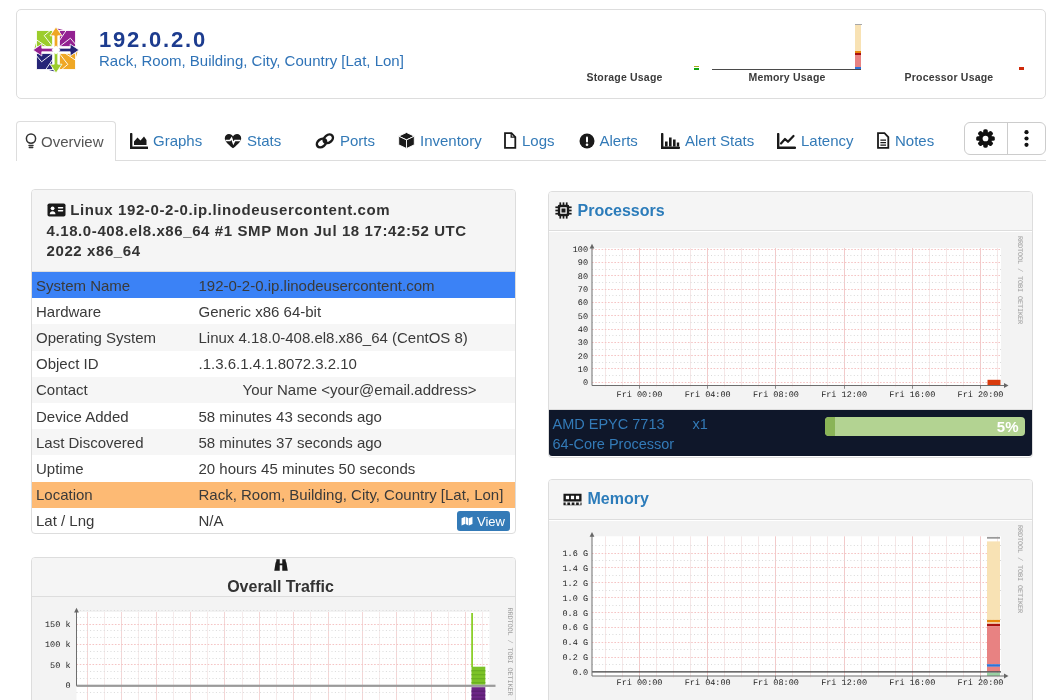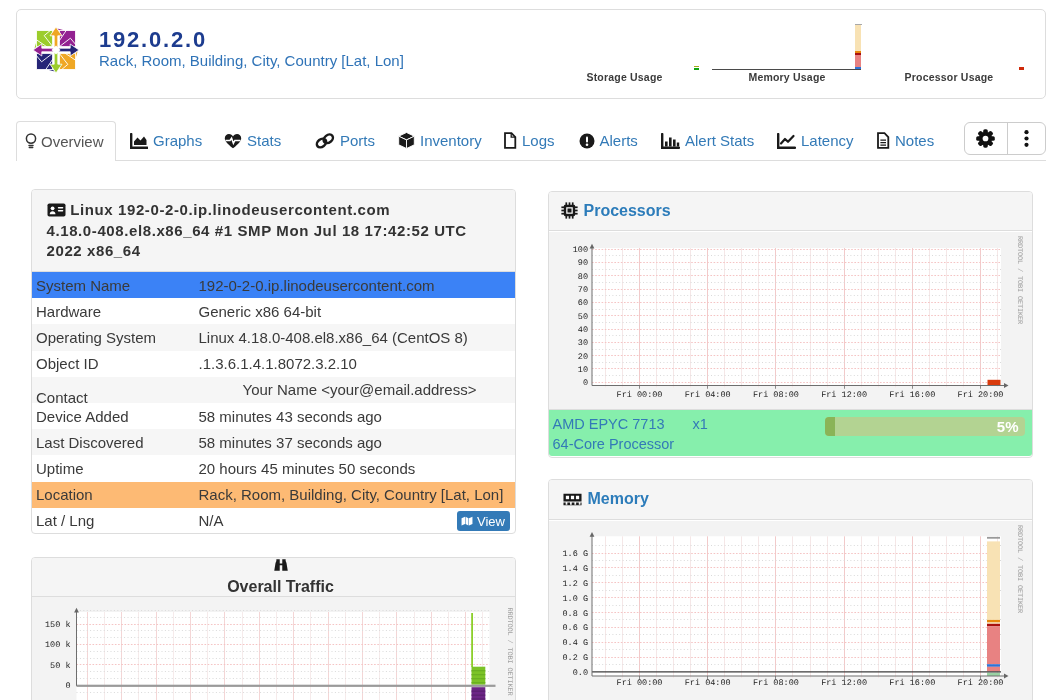--- a/index.html
+++ b/index.html
@@ -197,21 +197,21 @@
   </div>
 <div class="abs" style="left:31.5px;top:324.4px;width:483px;height:26.2px;background:#f6f6f6;font-size:15px;color:#3a3a3a;">
     <span class="abs" style="left:4.5px;top:4.5px;">Operating System</span>
     <span class="abs" style="left:167px;top:4.5px;">Linux 4.18.0-408.el8.x86_64 (CentOS 8)</span>
   </div>
 <div class="abs" style="left:31.5px;top:350.6px;width:483px;height:26.2px;font-size:15px;color:#3a3a3a;">
     <span class="abs" style="left:4.5px;top:4.5px;">Object ID</span>
     <span class="abs" style="left:167px;top:4.5px;">.1.3.6.1.4.1.8072.3.2.10</span>
   </div>
 <div class="abs" style="left:31.5px;top:376.8px;width:483px;height:26.2px;background:#f6f6f6;font-size:15px;color:#3a3a3a;">
-    <span class="abs" style="left:4.5px;top:4.5px;margin-top:8px;">Contact</span>
+    <span class="abs" style="left:4.5px;top:4.5px;">Contact</span>
     <span class="abs" style="left:167px;top:4.5px;margin-left:44px;">Your Name &lt;your@email.address&gt;</span>
   </div>
 <div class="abs" style="left:31.5px;top:403.0px;width:483px;height:26.2px;font-size:15px;color:#3a3a3a;">
     <span class="abs" style="left:4.5px;top:4.5px;">Device Added</span>
     <span class="abs" style="left:167px;top:4.5px;">58 minutes 43 seconds ago</span>
   </div>
 <div class="abs" style="left:31.5px;top:429.2px;width:483px;height:26.2px;background:#f6f6f6;font-size:15px;color:#3a3a3a;">
     <span class="abs" style="left:4.5px;top:4.5px;">Last Discovered</span>
     <span class="abs" style="left:167px;top:4.5px;">58 minutes 37 seconds ago</span>
   </div>
@@ -288,21 +288,21 @@
     <rect x="44.5" y="87.7" width="419.0" height="2.2" fill="#9a9a9a"></rect>
     <line x1="44.5" y1="14" x2="44.5" y2="88.8" stroke="#6e6e6e" stroke-width="1"></line>
     <polygon points="42.1,15.5 46.9,15.5 44.5,10.8" fill="#666"></polygon>
     <text x="38.5" y="30.0" font-family="Liberation Mono,monospace" font-size="8.5" fill="#222" text-rendering="geometricPrecision" text-anchor="end">150 k</text>
     <text x="38.5" y="50.4" font-family="Liberation Mono,monospace" font-size="8.5" fill="#222" text-rendering="geometricPrecision" text-anchor="end">100 k</text>
     <text x="38.5" y="70.8" font-family="Liberation Mono,monospace" font-size="8.5" fill="#222" text-rendering="geometricPrecision" text-anchor="end">50 k</text>
     <text x="38.5" y="91.2" font-family="Liberation Mono,monospace" font-size="8.5" fill="#222" text-rendering="geometricPrecision" text-anchor="end">0</text>
     <text transform="translate(476,10.5) rotate(90)" font-family="Liberation Mono,monospace" font-size="7" fill="#a0a0a0" text-rendering="geometricPrecision" letter-spacing="-0.2">RRDTOOL / TOBI OETIKER</text>
   </svg>
 <div class="card" style="left:547.5px;top:190.5px;width:485px;height:267px;"></div>
-<div class="abs chead" style="left:548.5px;top:191.5px;width:483px;height:39px;display:flex;align-items:center;padding-left:12px;gap:6px;">
+<div class="abs chead" style="left:548.5px;top:191.5px;width:483px;height:39px;display:flex;align-items:center;padding-left:6px;gap:6px;">
 <svg width="17" height="17" viewBox="0 0 18 18">
       <g fill="#1a1a1a">
         <rect x="3" y="3" width="12" height="12" rx="1.5"></rect>
         <rect x="4.7" y="0.4" width="1.8" height="2.8"></rect>
         <rect x="8.1" y="0.4" width="1.8" height="2.8"></rect>
         <rect x="11.5" y="0.4" width="1.8" height="2.8"></rect>
         <rect x="4.7" y="14.8" width="1.8" height="2.8"></rect>
         <rect x="8.1" y="14.8" width="1.8" height="2.8"></rect>
         <rect x="11.5" y="14.8" width="1.8" height="2.8"></rect>
         <rect x="0.4" y="4.7" width="2.8" height="1.8"></rect>
@@ -386,21 +386,21 @@
     <text x="39" y="33.4" font-family="Liberation Mono,monospace" font-size="8.5" fill="#222" text-rendering="geometricPrecision" text-anchor="end">90</text>
     <text x="39" y="20.1" font-family="Liberation Mono,monospace" font-size="8.5" fill="#222" text-rendering="geometricPrecision" text-anchor="end">100</text>
     <text x="90.5" y="165" font-family="Liberation Mono,monospace" font-size="8.5" fill="#222" text-rendering="geometricPrecision" text-anchor="middle">Fri 00:00</text>
     <text x="158.7" y="165" font-family="Liberation Mono,monospace" font-size="8.5" fill="#222" text-rendering="geometricPrecision" text-anchor="middle">Fri 04:00</text>
     <text x="226.9" y="165" font-family="Liberation Mono,monospace" font-size="8.5" fill="#222" text-rendering="geometricPrecision" text-anchor="middle">Fri 08:00</text>
     <text x="295.1" y="165" font-family="Liberation Mono,monospace" font-size="8.5" fill="#222" text-rendering="geometricPrecision" text-anchor="middle">Fri 12:00</text>
     <text x="363.3" y="165" font-family="Liberation Mono,monospace" font-size="8.5" fill="#222" text-rendering="geometricPrecision" text-anchor="middle">Fri 16:00</text>
     <text x="431.5" y="165" font-family="Liberation Mono,monospace" font-size="8.5" fill="#222" text-rendering="geometricPrecision" text-anchor="middle">Fri 20:00</text>
     <text transform="translate(469,4) rotate(90)" font-family="Liberation Mono,monospace" font-size="7" fill="#a0a0a0" text-rendering="geometricPrecision" letter-spacing="-0.2">RRDTOOL / TOBI OETIKER</text>
   </svg>
-<div class="abs" style="left:548.5px;top:408.7px;width:483px;height:47.3px;border-top:1px solid #ddd;background:#86efac;border-radius:0 0 3px 3px;font-size:14.5px;color:#337ab7;">
+<div class="abs" style="left:548.5px;top:408.7px;width:483px;height:47.3px;border-top:1px solid #ddd;background:#0f172a;border-radius:0 0 3px 3px;font-size:14.5px;color:#337ab7;">
 <span class="abs" style="left:4px;top:6px;">AMD EPYC 7713</span>
 <span class="abs" style="left:144px;top:6px;">x1</span>
 <span class="abs" style="left:4px;top:26.5px;">64-Core Processor</span>
 <div class="abs" style="left:276.5px;top:7px;width:199.5px;height:19px;background:#b3d392;border-radius:4px;overflow:hidden;">
 <div style="position:absolute;left:0;top:0;width:10px;height:19px;background:#8ab457;"></div>
 <div style="position:absolute;right:6px;top:0;height:19px;line-height:19px;color:#fff;font-weight:bold;font-size:15px;">5%</div>
 </div>
   </div>
 <div class="card" style="left:547.5px;top:478.5px;width:485px;height:230px;"></div>
 <div class="abs chead" style="left:548.5px;top:479.5px;width:483px;height:40px;display:flex;align-items:center;padding-left:14px;gap:6px;">

